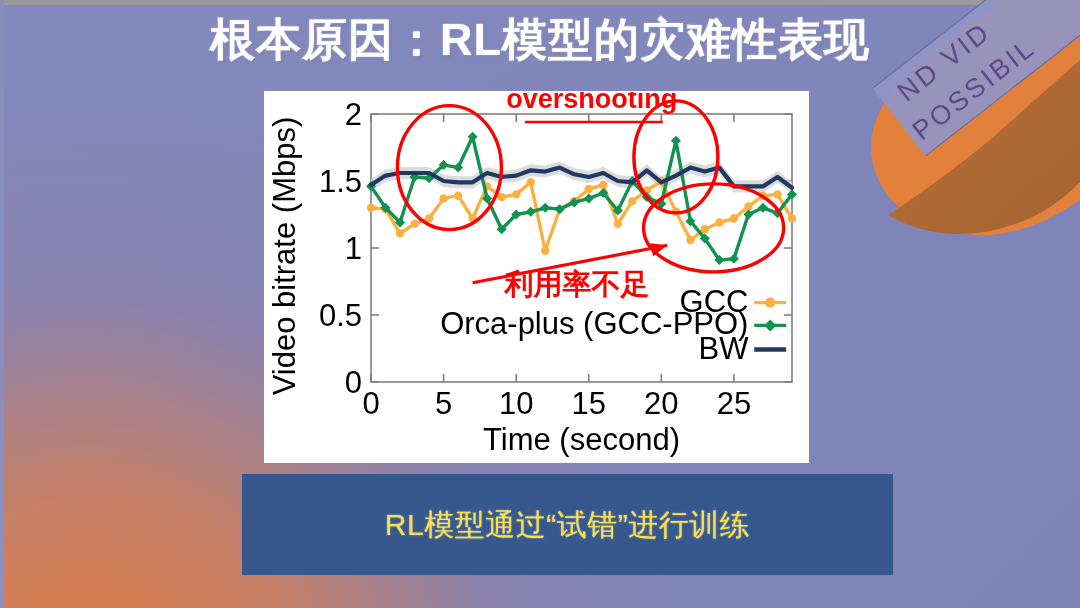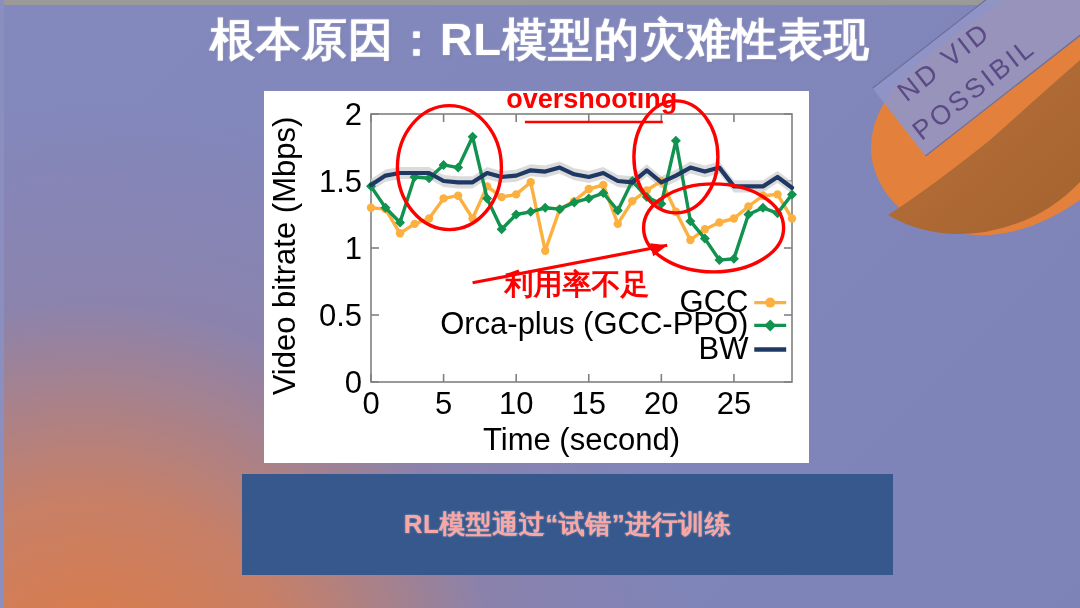--- a/index.html
+++ b/index.html
@@ -39,21 +39,21 @@
   }
   .chart-panel svg{display:block;}
 
   
   .banner{
     position:absolute;left:242px;top:474px;width:651px;height:101px;
     background:#36588c;
     display:flex;flex-direction:column;align-items:center;justify-content:center;
   }
   .banner-line{
-    color:#fca5a5;font-weight:bold;font-size:26px;line-height:1.30;
+    color:#fde047;font-weight:normal;font-size:30px;line-height:1.30;
     white-space:nowrap;letter-spacing:.5px;
     text-shadow:0 0 2px rgba(255,255,255,.55);
   }
 </style>
 </head>
 <body>
 
 <div id="slide">
 
   <div class="top-strip"></div>

